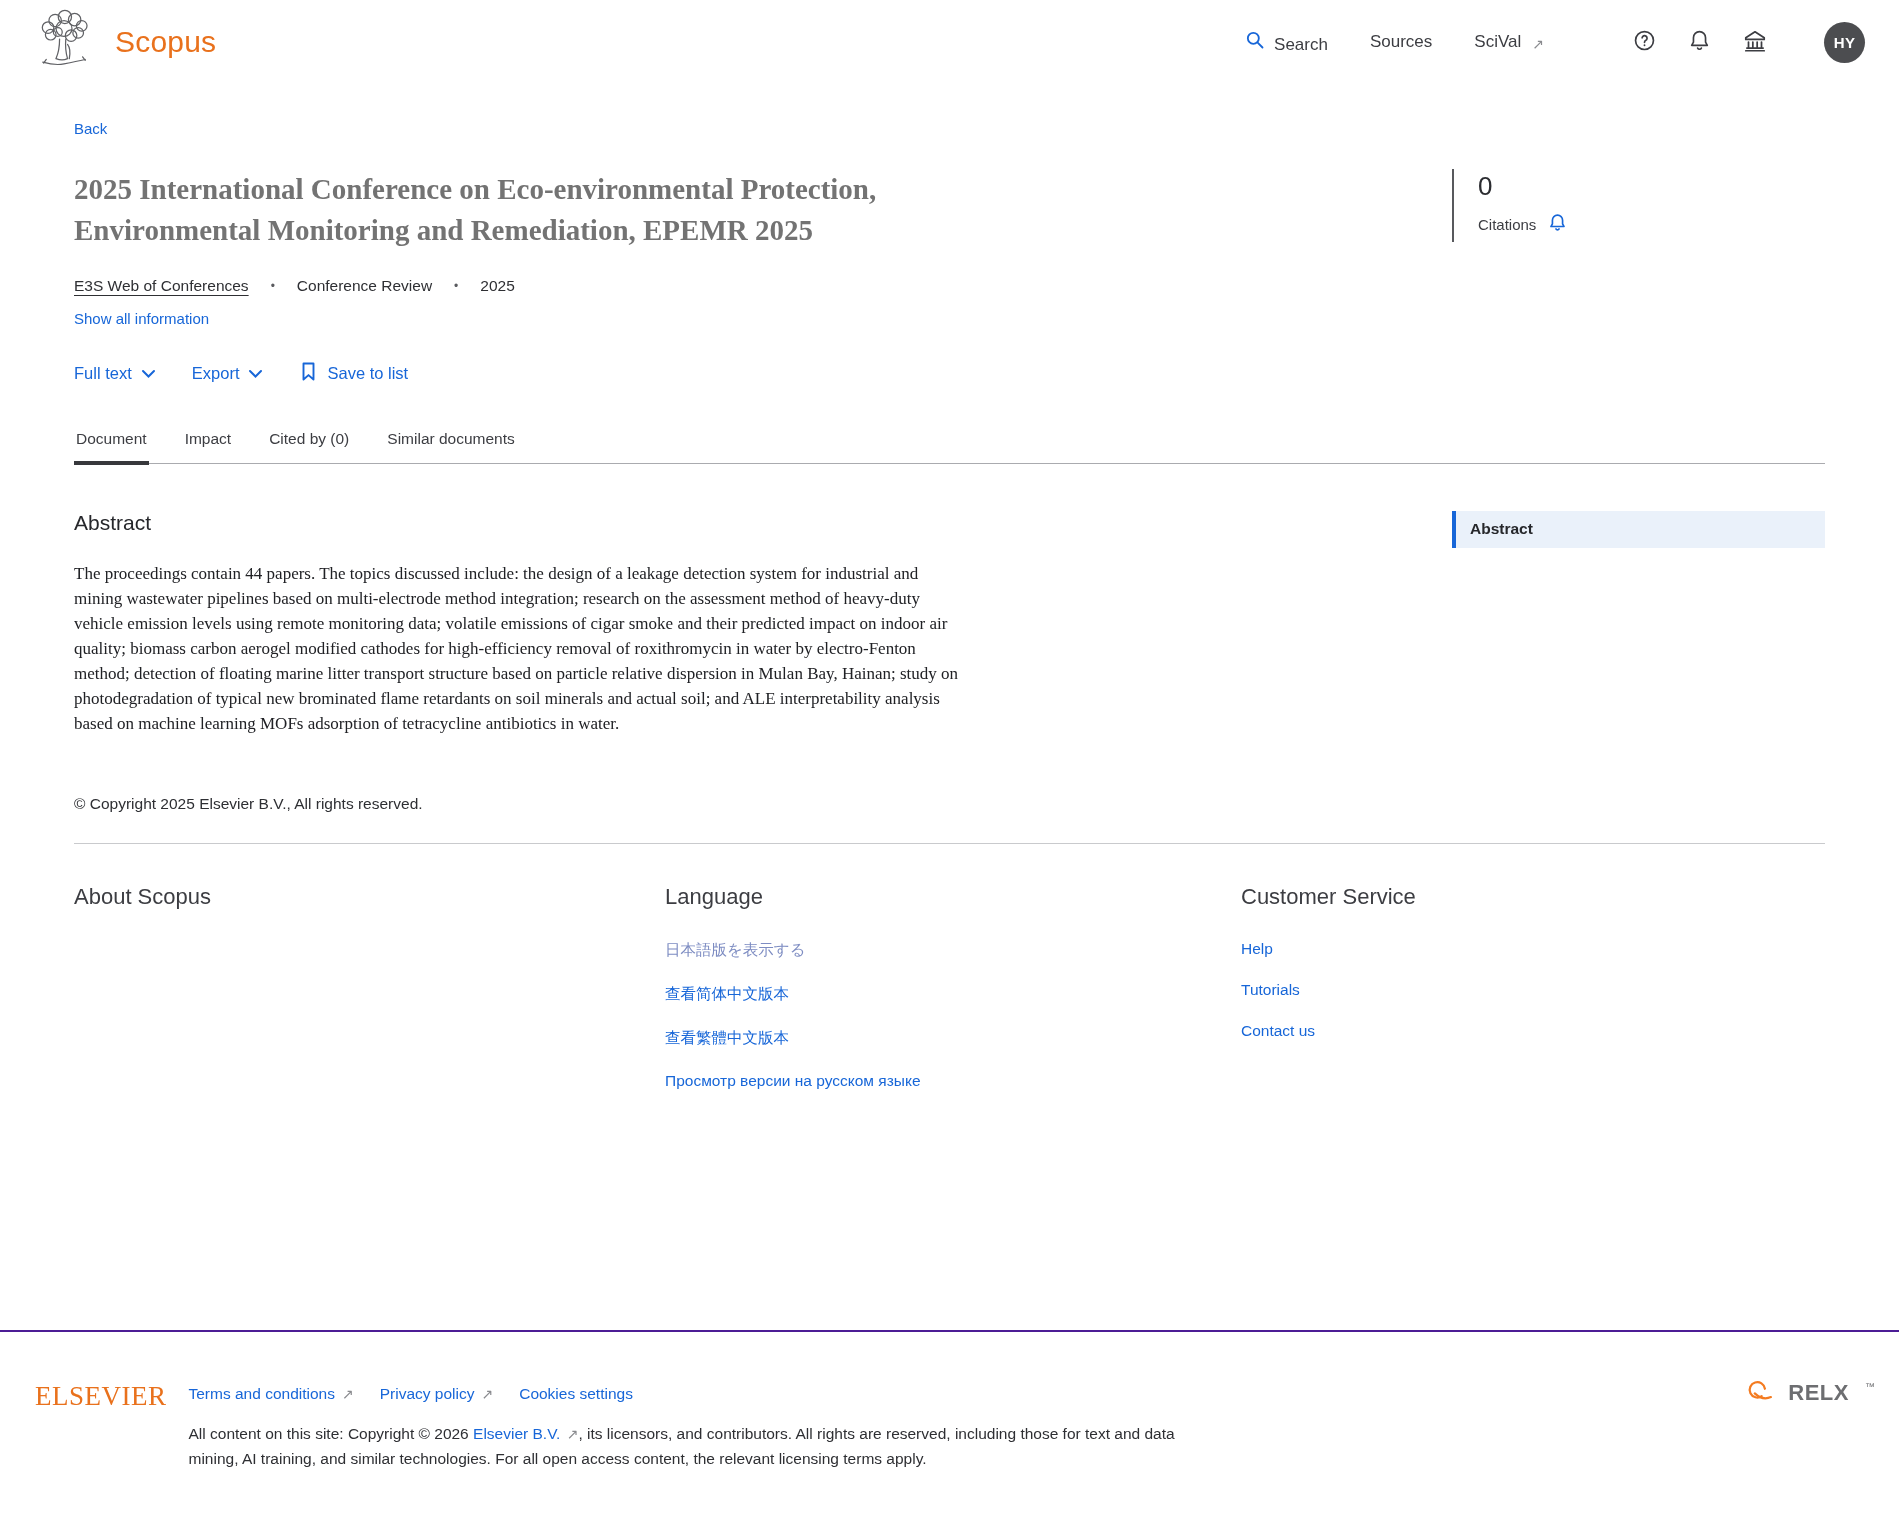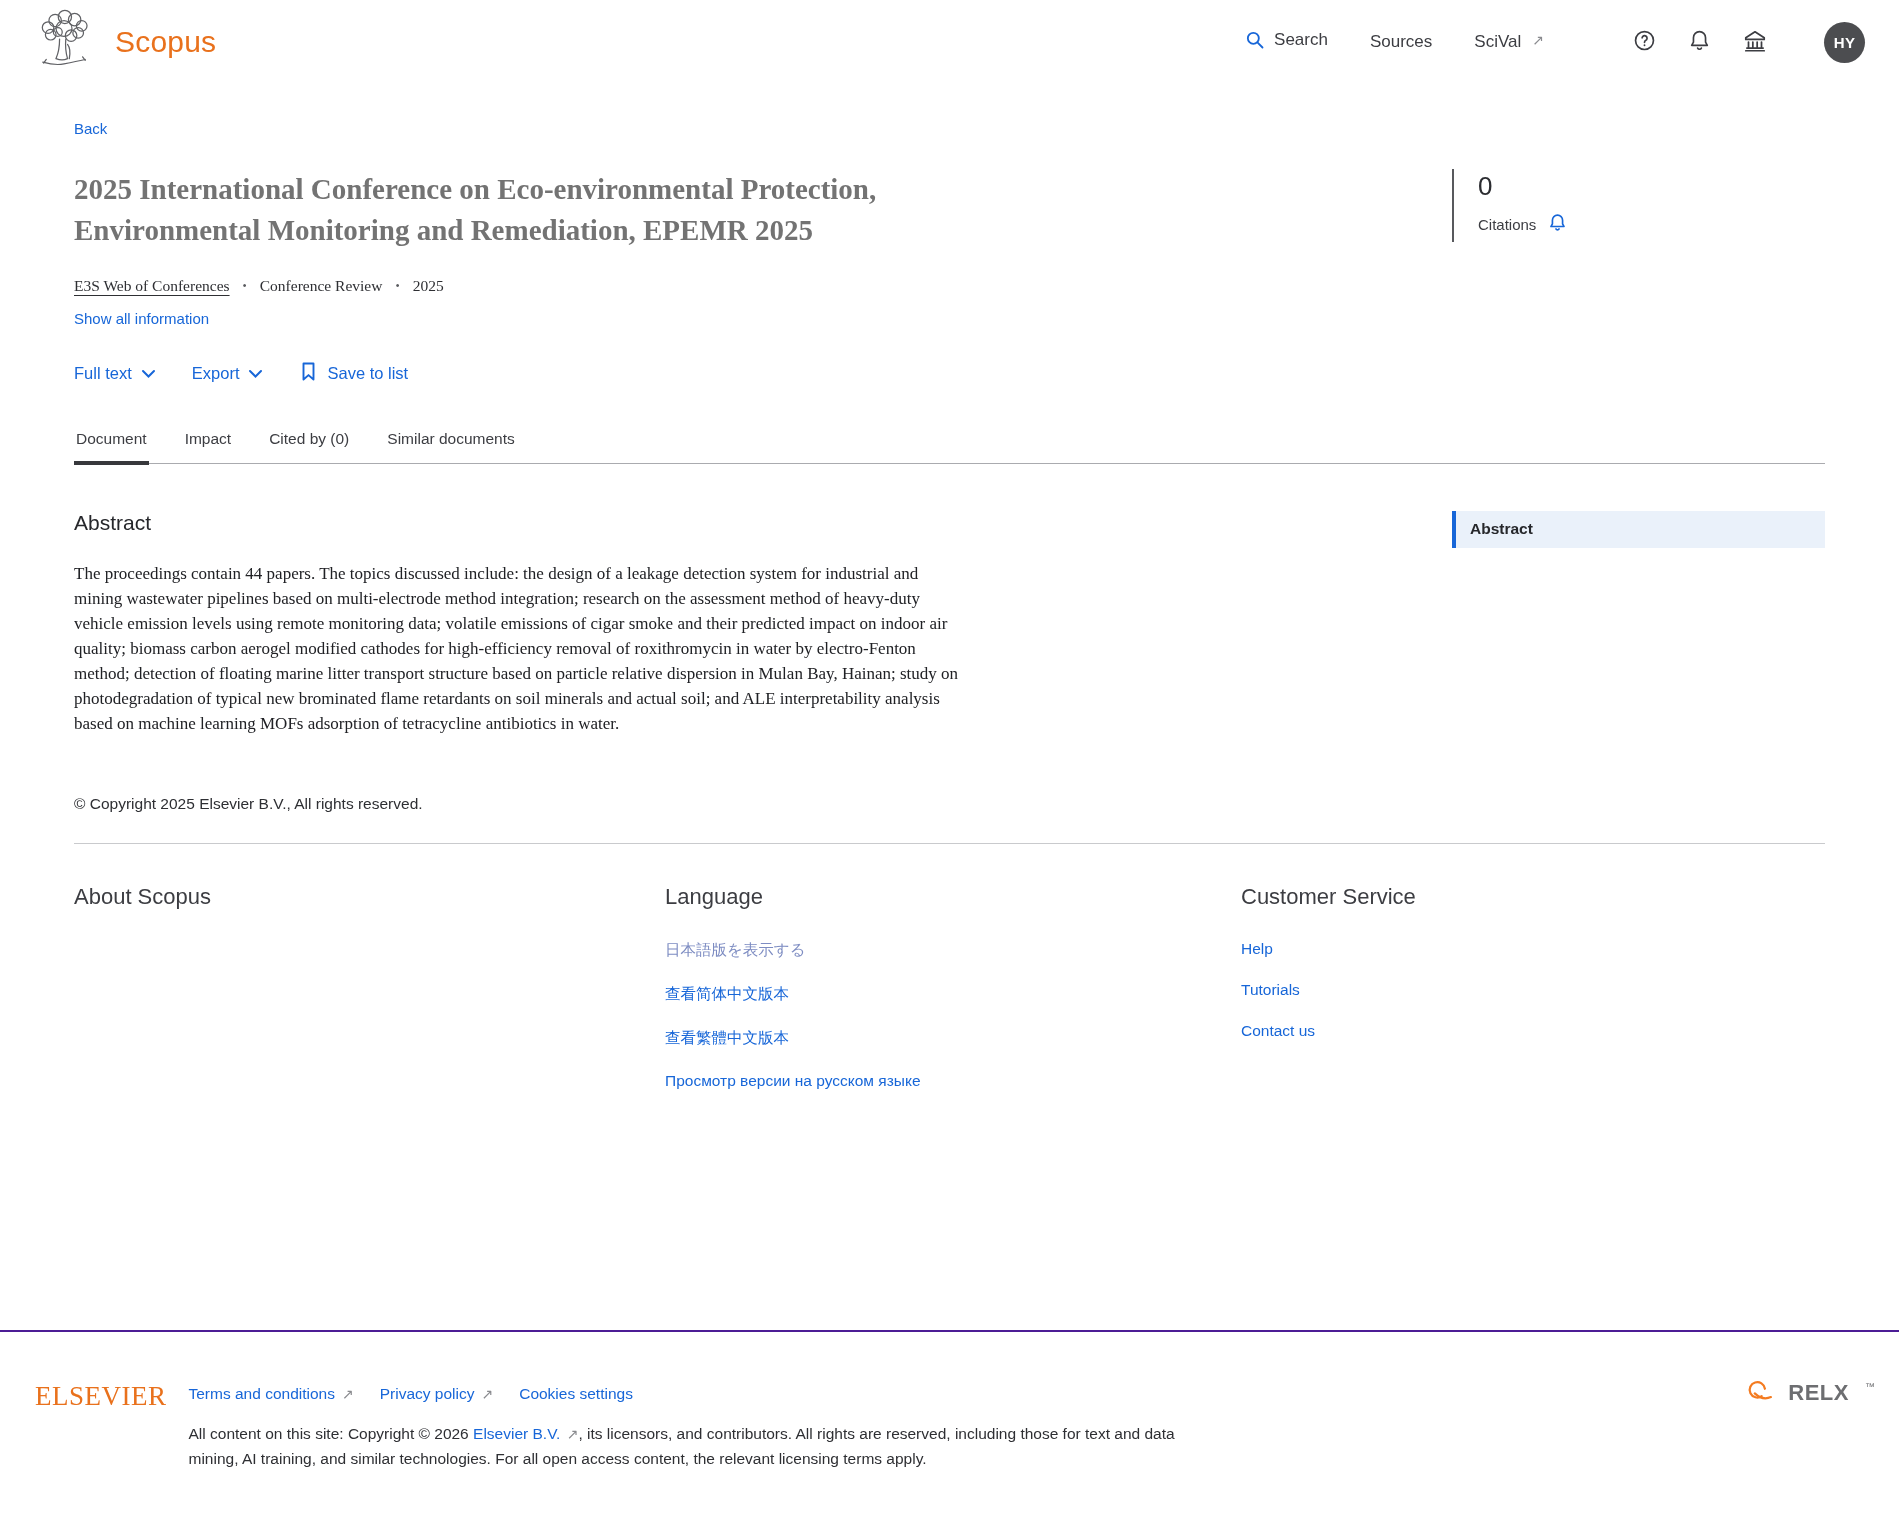--- a/index.html
+++ b/index.html
@@ -17,21 +17,21 @@
     padding:0 34px 0 35px; background:#fff;gap:33px;
   }
   .brand { display:flex; align-items:center; gap:22px; cursor:pointer; }
   .tree-logo { flex:0 0 auto; }
   .brand-name {
     font-size:30px; color:#e9711c; font-weight:500; letter-spacing:.2px;
     font-family:"Liberation Sans", sans-serif;
   }
   .header-nav { margin-left:auto; display:flex; align-items:center; gap:42px; }
   .nav-link {
-    display:flex; align-items:flex-start; gap:9px;
+    display:flex; align-items:flex-end; gap:9px;
     font-size:17px; color:#3c3d42; cursor:pointer;
   }
   .ext-arrow { color:#8a8b8f; font-size:14px; margin-left:2px; }
   .icon-btns { display:flex; align-items:center; gap:30px; margin-left:46px; }
   .icon-btn { background:none; border:none; cursor:pointer; display:flex; align-items:center; }
   .avatar {
     width:41px; height:41px; border-radius:50%;
     background:#4c4d50; color:#fff; font-size:15px; font-weight:bold;
     display:flex; align-items:center; justify-content:center;
     margin-left:14px; cursor:pointer; letter-spacing:.3px;
@@ -40,21 +40,21 @@
   
   main { padding:0 74px; }
   .back-link { display:inline-block; margin-top:36px; font-size:15px; color:#1766d8; }
 
   .doc-top { display:flex; margin-top:31px; }
   .doc-main { width:1378px; flex:0 0 1378px; }
   .doc-title {
     font-family:"Liberation Serif", serif; font-weight:700;
     font-size:29px; line-height:1.42; color:#737373; max-width:910px;
   }
-  .meta-row { margin-top:26px; display:flex; align-items:center; gap:13px; font-size:15.5px; color:#2e2f33;font-family:Liberation Serif, serif; }
+  .meta-row { margin-top:26px; display:flex; align-items:center; gap:22px; font-size:15.5px; color:#2e2f33; }
   .src-link { color:#2e2f33; text-decoration:underline; text-underline-offset:4px; }
   .dot { color:#5a5b5f; font-size:12px; }
   .show-all { display:inline-block; margin-top:15px; font-size:15px; color:#1766d8;text-align:right; }
 
   .actions-row { margin-top:33px; display:flex; align-items:center; gap:36px; }
   .action { display:flex; align-items:center; gap:9px; font-size:16.5px; color:#1766d8; cursor:pointer; background:none; border:none; }
 
   
   .right-rail { width:373px; flex:0 0 373px; }
   .metrics { border-left:2px solid #58595d; padding:2px 0 6px 24px; }

